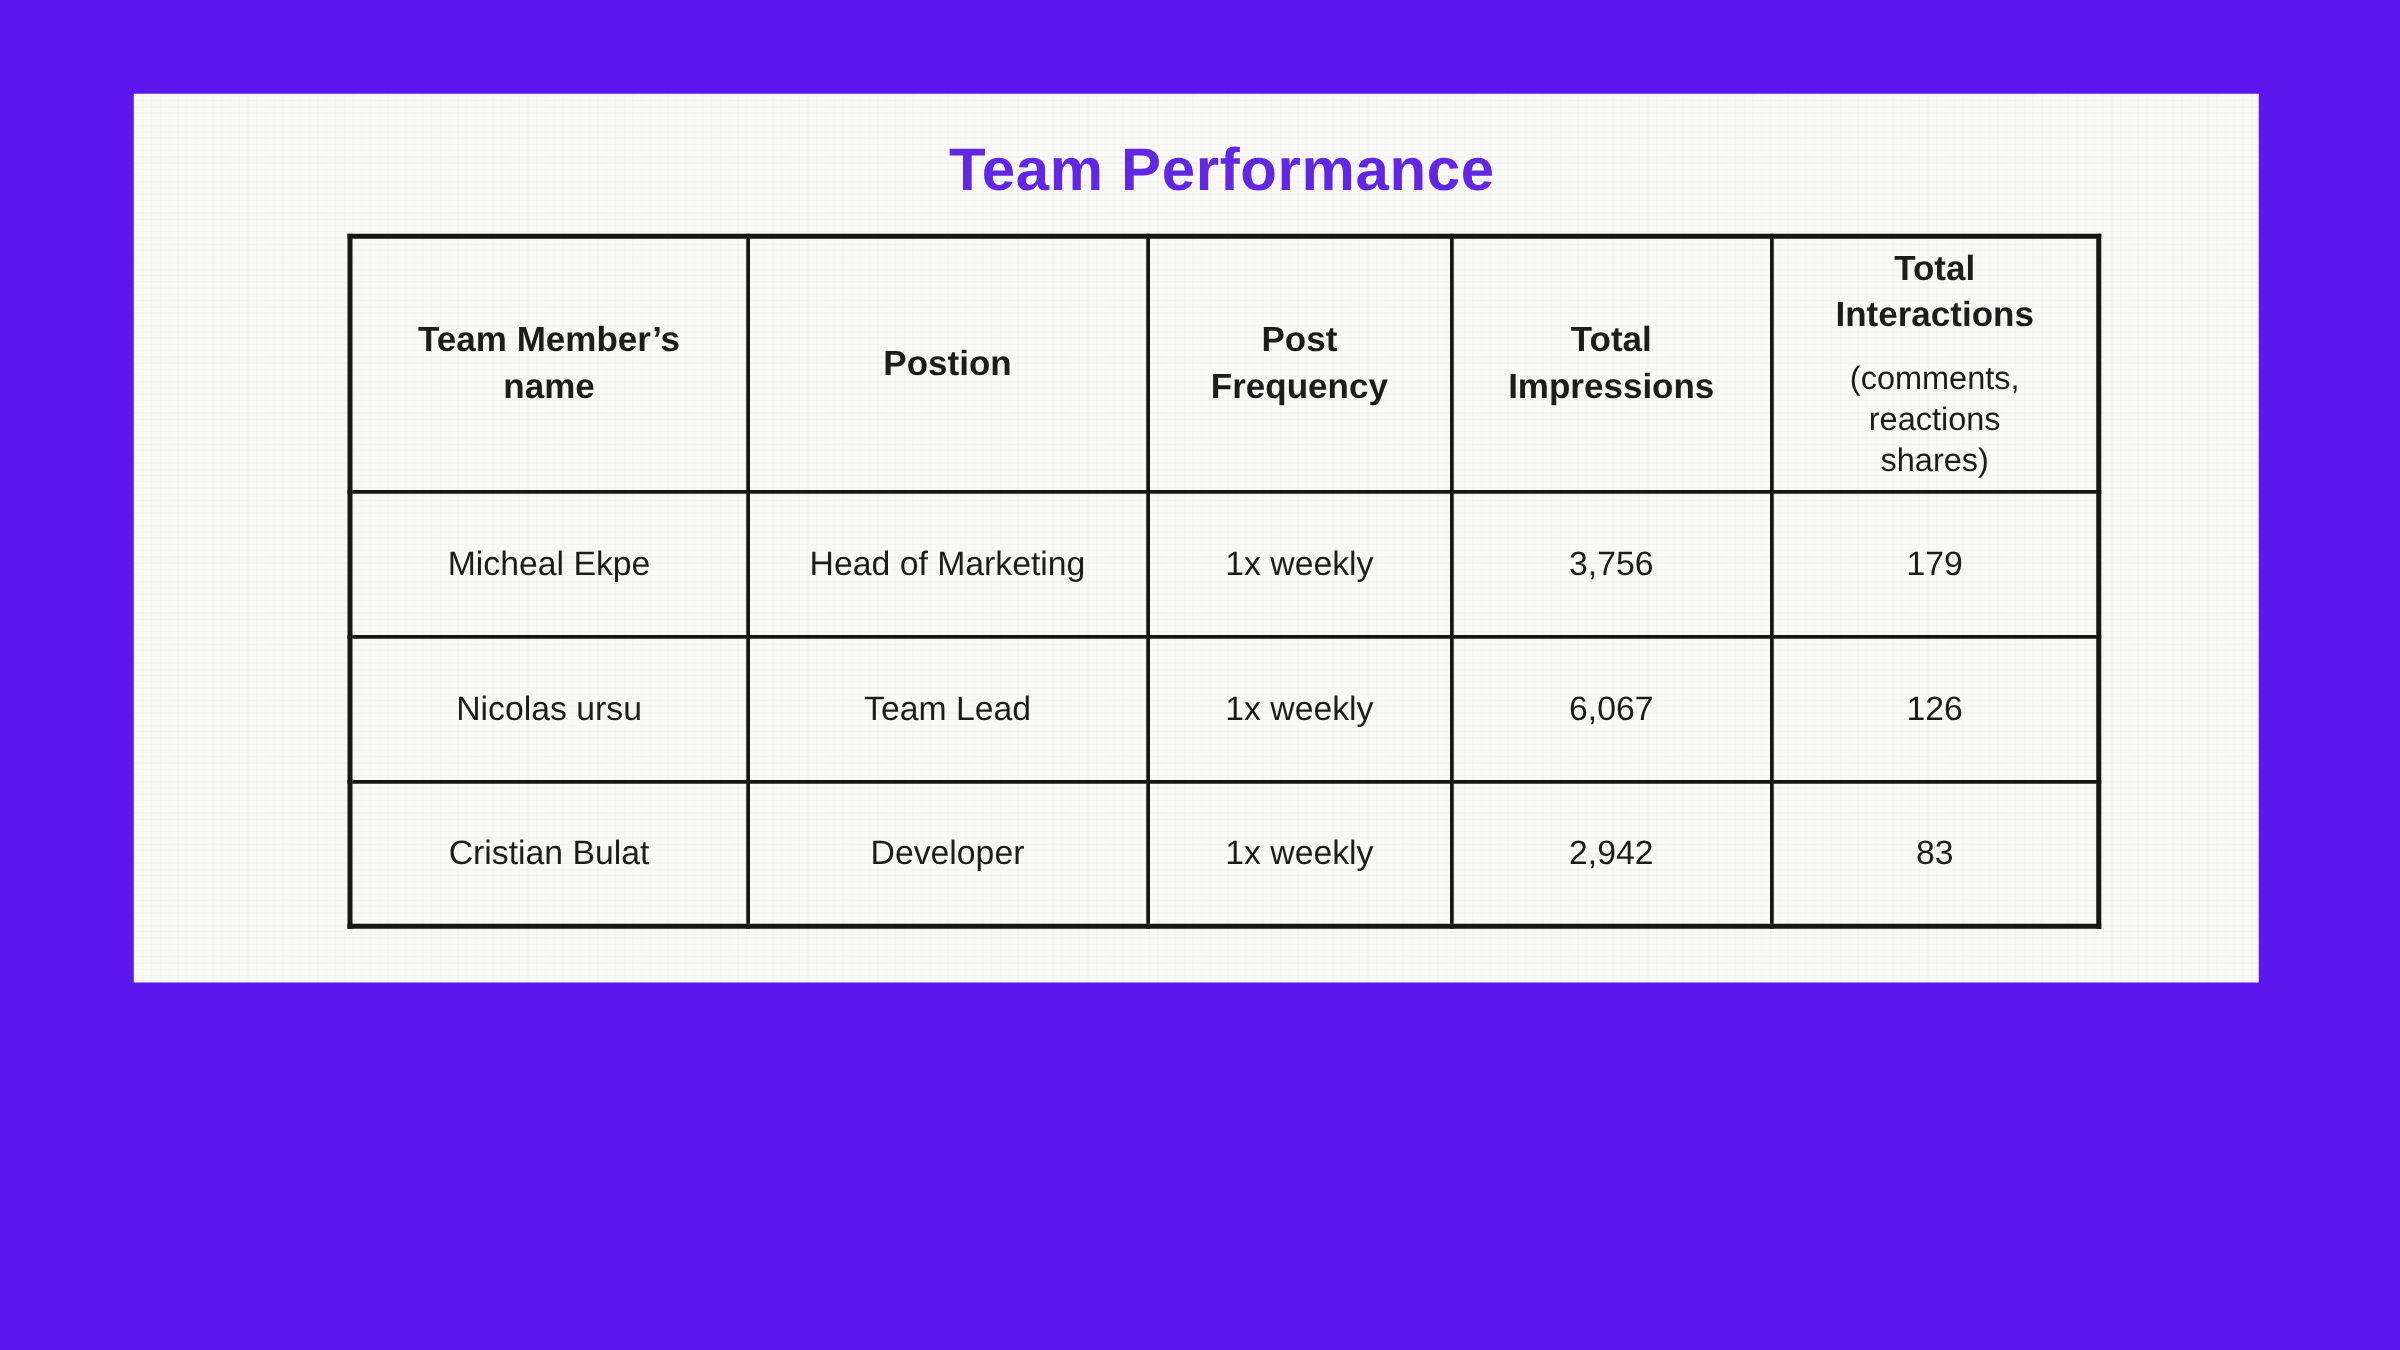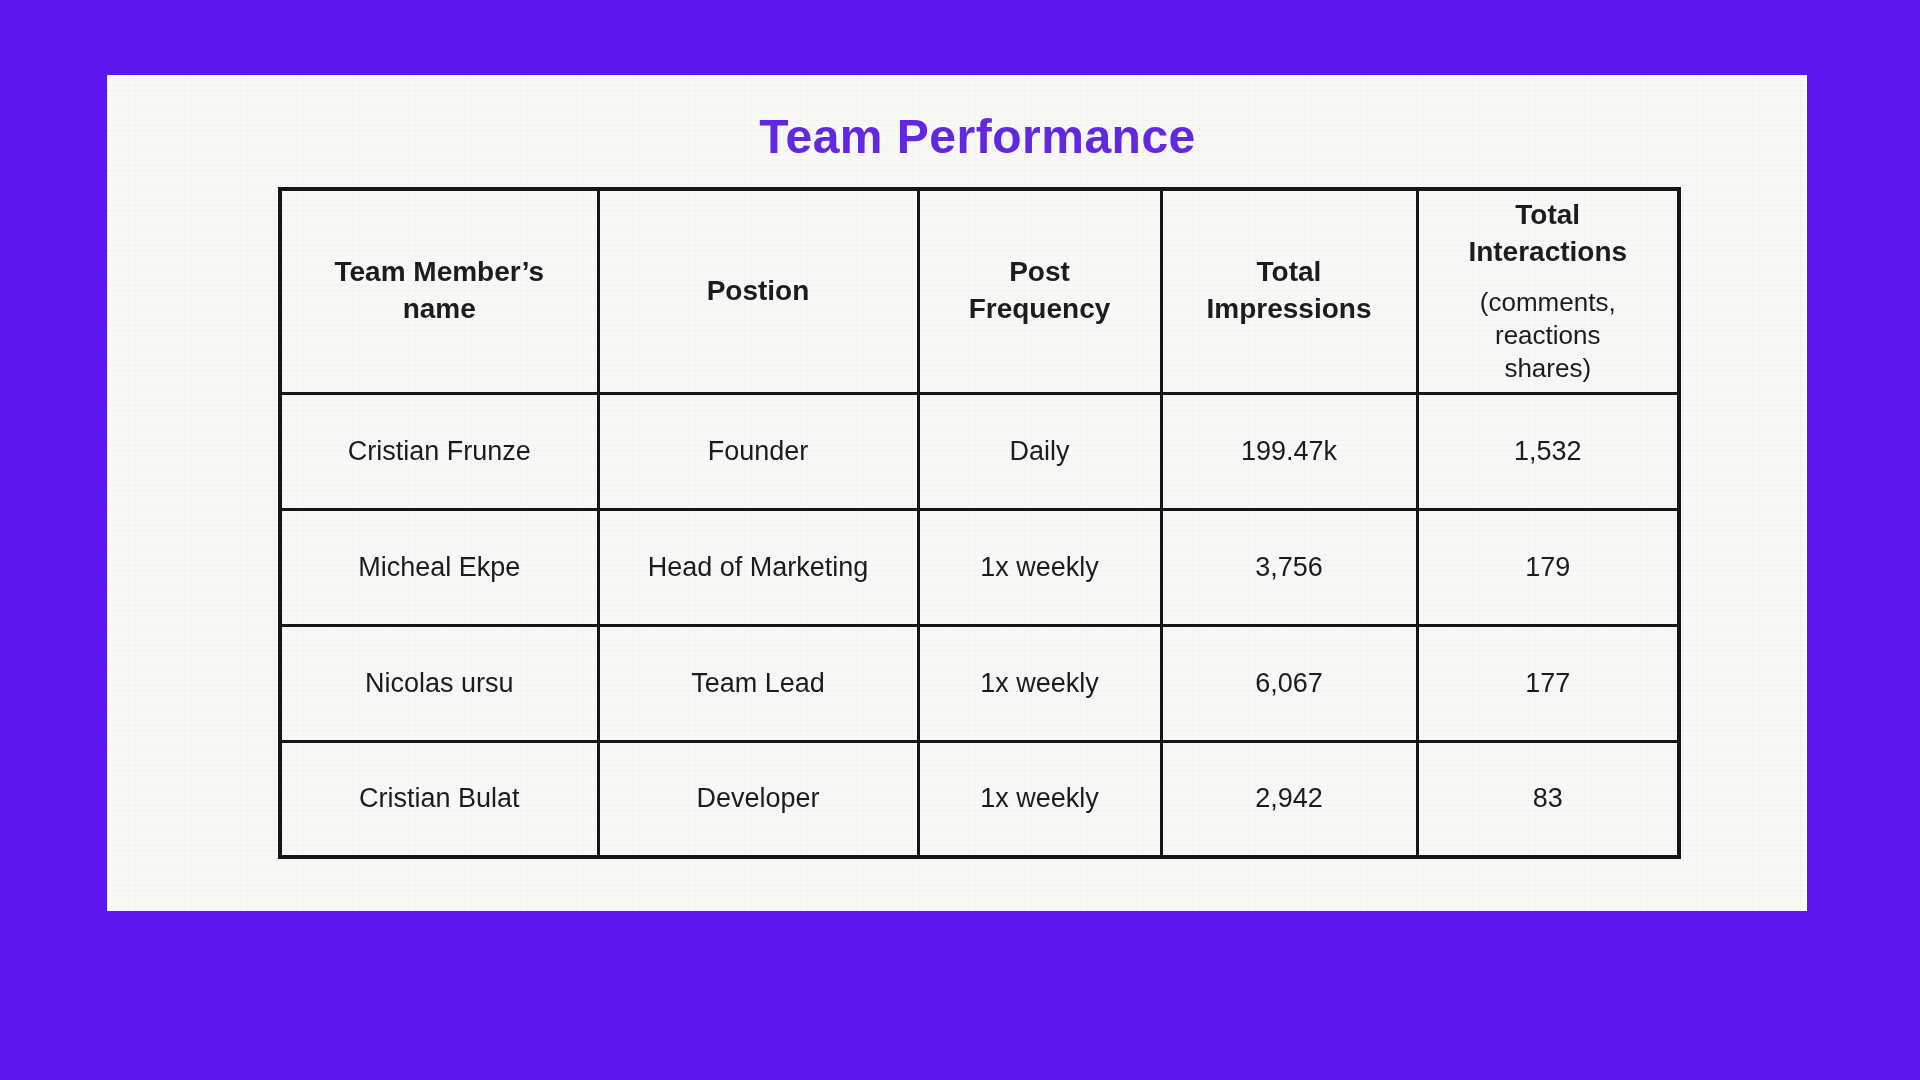--- a/index.html
+++ b/index.html
@@ -9,21 +9,21 @@
     overflow: hidden;
     font-family: "Liberation Sans", "DejaVu Sans", sans-serif;
   }
   body { background: #5b17ee; position: relative; }
 
   .card {
     position: absolute;
     left: 107px;
     top: 75px;
     width: 1700px;
-    height: 836px;
+    height: 711px;
     background-color: #f8f8f6;
     background-image:
       repeating-linear-gradient(0deg, rgba(0,0,0,0.015) 0 1px, transparent 1px 5px),
       repeating-linear-gradient(90deg, rgba(0,0,0,0.012) 0 1px, transparent 1px 7px);
   }
 
   .page-title {
     position: absolute;
     left: 171px;
     top: 34px;
@@ -99,39 +99,32 @@
         <th><span>Post Frequency</span></th>
         <th><span>Total Impressions</span></th>
         <th>
           <div>Total Interactions</div>
           <div class="th-sub">(comments, reactions shares)</div>
         </th>
       </tr>
     </thead>
     <tbody>
       <tr>
-        <td>Cristian Frunze</td>
-        <td>Founder</td>
-        <td>Daily</td>
-        <td>199.47k</td>
-        <td>1,532</td>
-      </tr>
-      <tr>
         <td>Micheal Ekpe</td>
         <td>Head of Marketing</td>
         <td>1x weekly</td>
         <td>3,756</td>
         <td>179</td>
       </tr>
       <tr>
         <td>Nicolas ursu</td>
         <td>Team Lead</td>
         <td>1x weekly</td>
         <td>6,067</td>
-        <td>177</td>
+        <td>126</td>
       </tr>
       <tr>
         <td>Cristian Bulat</td>
         <td>Developer</td>
         <td>1x weekly</td>
         <td>2,942</td>
         <td>83</td>
       </tr>
     </tbody>
   </table>

